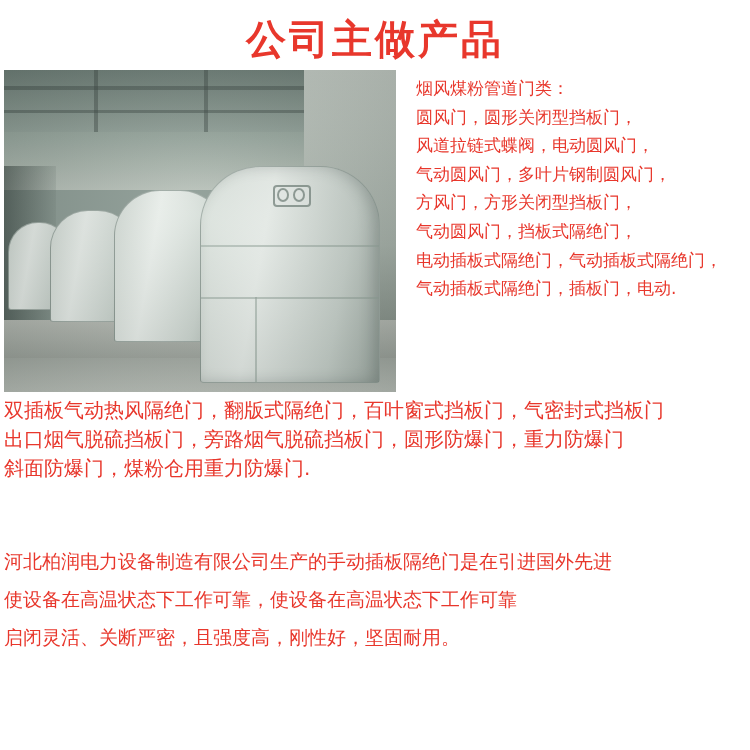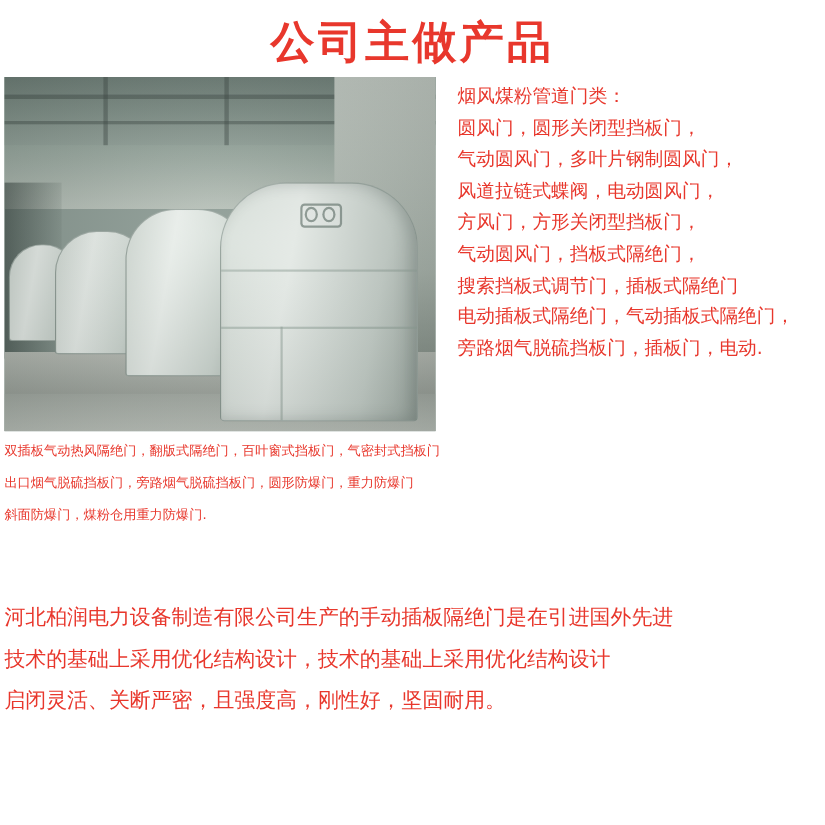--- a/index.html
+++ b/index.html
@@ -130,21 +130,21 @@
     font-family: "DejaVu Sans", "Liberation Sans", sans-serif;
     margin-left: 12px;
   }
   .bottom-col {
     position: absolute;
     left: 4px;
     top: 396px;
     width: 744px;
   }
   .bottom-col .line {
-    font-size: 12px;
+    font-size: 20px;
     color: #e8372c;
     line-height: 29px;
     white-space: nowrap;
     font-family: "DejaVu Sans", "Liberation Sans", sans-serif;
   }
   .para {
     position: absolute;
     left: 4px;
     top: 542px;
     width: 744px;
@@ -187,34 +187,33 @@
       <div class="ph-port" style="left:72px;top:18px;width:34px;height:18px;border-radius:4px;"></div>
       <div class="ph-port" style="left:76px;top:21px;width:8px;height:10px;"></div>
       <div class="ph-port" style="left:92px;top:21px;width:8px;height:10px;"></div>
     </div>
     <div class="ph-vign"></div>
   </div>
 
   <div class="right-col">
     <div class="line">烟风煤粉管道门类：</div>
     <div class="line">圆风门，圆形关闭型挡板门，</div>
+    <div class="line">风道拉链式蝶阀，电动圆风门，</div>
     <div class="line">气动圆风门，多叶片钢制圆风门，</div>
-    <div class="line">风道拉链式蝶阀，电动圆风门，</div>
     <div class="line">方风门，方形关闭型挡板门，</div>
     <div class="line">气动圆风门，挡板式隔绝门，</div>
-    <div class="line">搜索挡板式调节门，插板式隔绝门</div>
     <div class="line">电动插板式隔绝门，气动插板式隔绝门，</div>
-    <div class="line">旁路烟气脱硫挡板门，插板门，电动.</div>
+    <div class="line">气动插板式隔绝门，插板门，电动.</div>
   </div>
 
   <div class="bottom-col">
     <div class="line">双插板气动热风隔绝门，翻版式隔绝门，百叶窗式挡板门，气密封式挡板门</div>
     <div class="line">出口烟气脱硫挡板门，旁路烟气脱硫挡板门，圆形防爆门，重力防爆门</div>
     <div class="line">斜面防爆门，煤粉仓用重力防爆门.</div>
   </div>
 
   <div class="para">
     <div class="line">河北柏润电力设备制造有限公司生产的手动插板隔绝门是在引进国外先进</div>
-    <div class="line">技术的基础上采用优化结构设计，技术的基础上采用优化结构设计</div>
+    <div class="line">使设备在高温状态下工作可靠，使设备在高温状态下工作可靠</div>
     <div class="line">启闭灵活、关断严密，且强度高，刚性好，坚固耐用。</div>
   </div>
 
 </div>
 
 </body></html>

